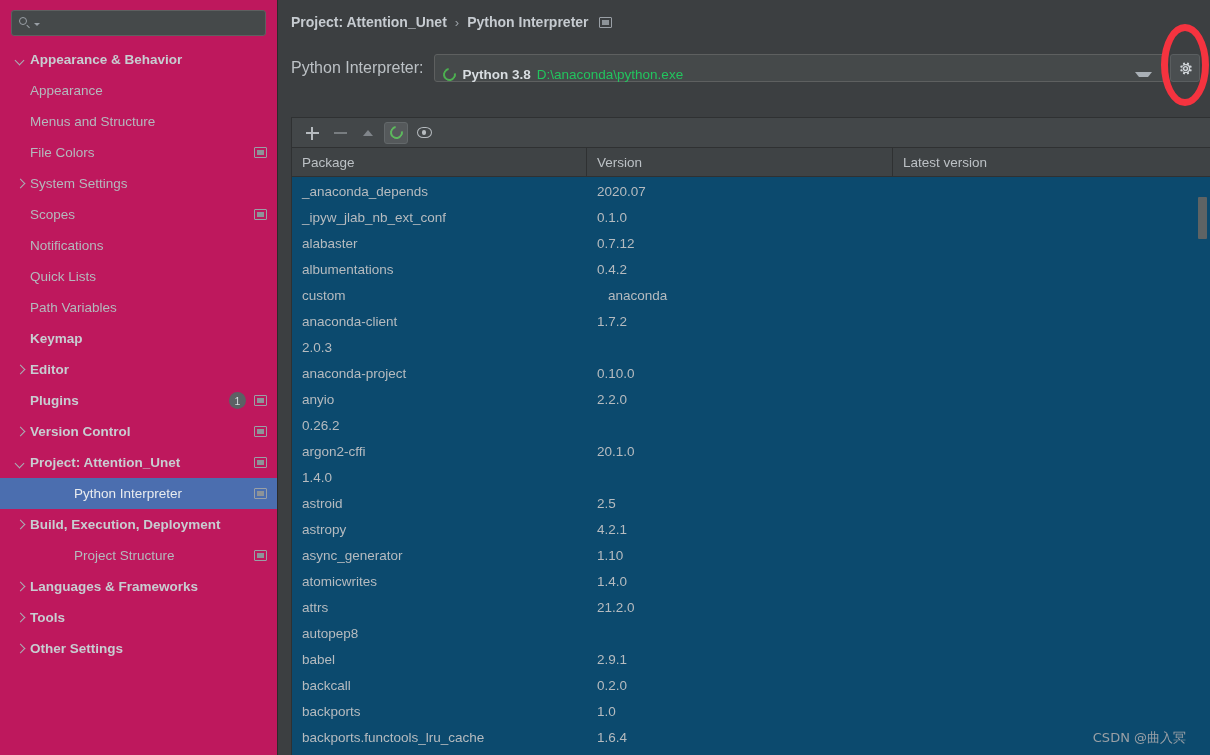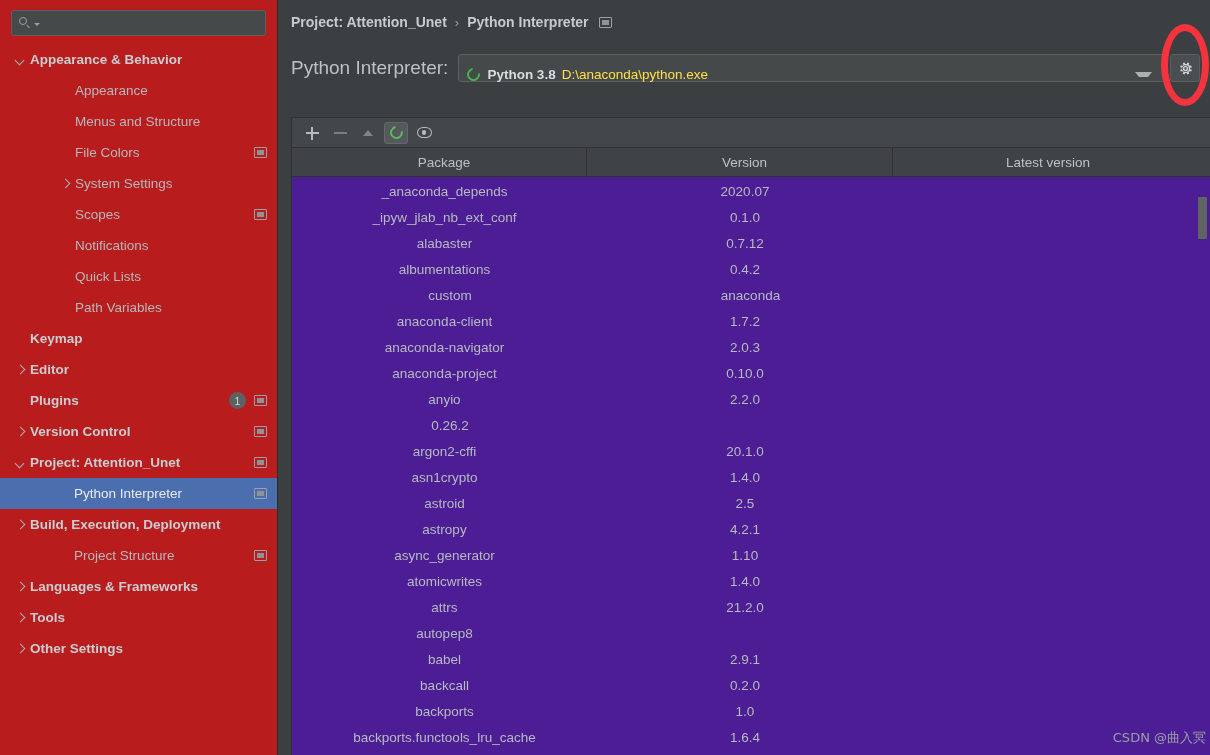--- a/index.html
+++ b/index.html
@@ -20,21 +20,21 @@
     position: relative;
     width: 1210px;
     height: 755px;
     display: flex;
   }
 
   
   #sidebar {
     width: 278px;
     height: 755px;
-    background: #b91c1c;
+    background: #be185d;
     box-sizing: border-box;
     border-right: 1px solid #2b2b2b;
     position: relative;
     flex: 0 0 278px;
   }
   .search-wrap {
     padding: 10px 11px 0 11px;
   }
   .search-box {
     height: 26px;
@@ -132,21 +132,21 @@
     border-top: 1.6px solid #a9b0b6;
     transform: rotate(45deg);
   }
   .tree-label {
     white-space: nowrap;
     overflow: hidden;
     text-overflow: ellipsis;
     flex: 1;
   }
   .tree-row.lvl0 { padding-left: 14px; }
-  .tree-row.lvl1 { padding-left: 36px; margin-left: 45px; }
+  .tree-row.lvl1 { padding-left: 36px; }
   .tree-row.lvl1 .arrow { margin-left: -22px; }
   .tree-row.lvl2 { padding-left: 58px; }
   .tree-row.bold .tree-label { font-weight: bold; color: #c8cdd1; }
   .tree-row.plain .tree-label { color: #b4b9bd; }
   .tree-row.selected .tree-label { color: #e9ecef; font-weight: normal; }
 
   .proj-icon {
     width: 13px;
     height: 11px;
     flex: 0 0 13px;
@@ -206,21 +206,21 @@
   .interp-row {
     display: flex;
     align-items: center;
     padding-left: 13px;
     padding-right: 10px;
     margin-top: 19px;
     height: 30px;
   }
   .interp-label {
     color: #bcc1c5;
-    font-size: 19px;
+    font-size: 16px;
     margin-right: 10px;
     white-space: nowrap;
   }
   .combo {
     flex: 1;
     height: 28px;
     background: #45494a;
     border: 1px solid #5e6060;
     border-radius: 3px;
     display: flex;
@@ -239,21 +239,21 @@
     border-top-color: transparent;
     transform: rotate(35deg);
   }
   .combo .name {
     color: #d8dde1;
     font-weight: bold;
     white-space: nowrap;
     font-size: 13.5px;
   }
   .combo .path {
-    color: #fde047;
+    color: #22c55e;
     margin-left: 6px;
     white-space: nowrap;
     overflow: hidden;
     text-overflow: ellipsis;
     flex: 1;
     font-size: 13.5px;
   }
   .combo .dd-caret {
     width: 0; height: 0;
     border-left: 4.5px solid transparent;
@@ -279,23 +279,22 @@
   .pkg-panel {
     position: absolute;
     left: 13px;
     top: 117px;
     right: 0px;
     bottom: 0;
     border: 1px solid #2f3132;
     border-right: none;
     border-bottom: none;
     box-sizing: border-box;
-    background: #4c1d95;
+    background: #0c4a6e;
     overflow: hidden;
-    text-align: center;
   }
   .pkg-toolbar {
     height: 30px;
     background: #434749;
     border-bottom: 1px solid #2f3132;
     display: flex;
     align-items: center;
     padding-left: 8px;
     box-sizing: border-box;
   }
@@ -425,21 +424,21 @@
     width: 48px;
     height: 82px;
     border: 7px solid #f5333f;
     border-radius: 50%;
     box-sizing: border-box;
     pointer-events: none;
   }
 
   .watermark {
     position: absolute;
-    right: 4px;
+    right: 24px;
     bottom: 8px;
     color: #9aa0a6;
     font-size: 13px;
     white-space: nowrap;
     font-family: "DejaVu Sans", sans-serif;
   }
 </style>
 </head>
 <body>
 
@@ -618,21 +617,20 @@
             <div class="td col-ver">custom</div>
             <div class="td col-pkg">anaconda</div>
             <div class="td col-latest"></div>
           </div>
           <div class="pkg-row">
             <div class="td col-pkg">anaconda-client</div>
             <div class="td col-ver">1.7.2</div>
             <div class="td col-latest"></div>
           </div>
           <div class="pkg-row">
-            <div class="td col-pkg">anaconda-navigator</div>
             <div class="td col-ver">2.0.3</div>
             <div class="td col-latest"></div>
           </div>
           <div class="pkg-row">
             <div class="td col-pkg">anaconda-project</div>
             <div class="td col-ver">0.10.0</div>
             <div class="td col-latest"></div>
           </div>
           <div class="pkg-row">
             <div class="td col-pkg">anyio</div>
@@ -642,21 +640,20 @@
           <div class="pkg-row">
             <div class="td col-ver">0.26.2</div>
             <div class="td col-latest"></div>
           </div>
           <div class="pkg-row">
             <div class="td col-pkg">argon2-cffi</div>
             <div class="td col-ver">20.1.0</div>
             <div class="td col-latest"></div>
           </div>
           <div class="pkg-row">
-            <div class="td col-pkg">asn1crypto</div>
             <div class="td col-ver">1.4.0</div>
             <div class="td col-latest"></div>
           </div>
           <div class="pkg-row">
             <div class="td col-pkg">astroid</div>
             <div class="td col-ver">2.5</div>
             <div class="td col-latest"></div>
           </div>
           <div class="pkg-row">
             <div class="td col-pkg">astropy</div>

